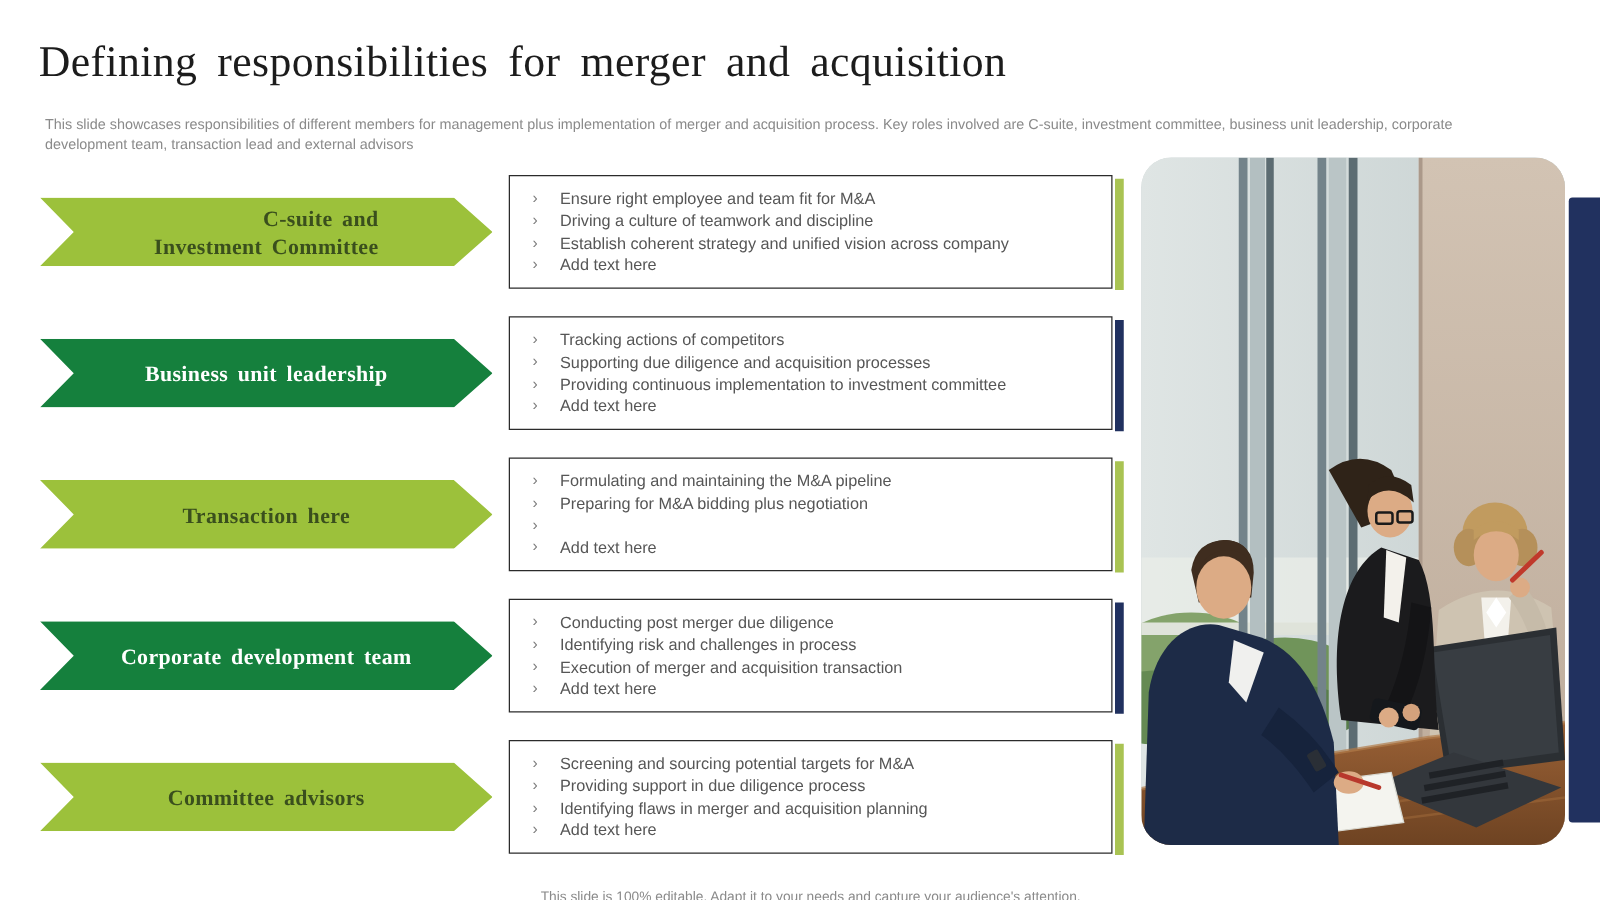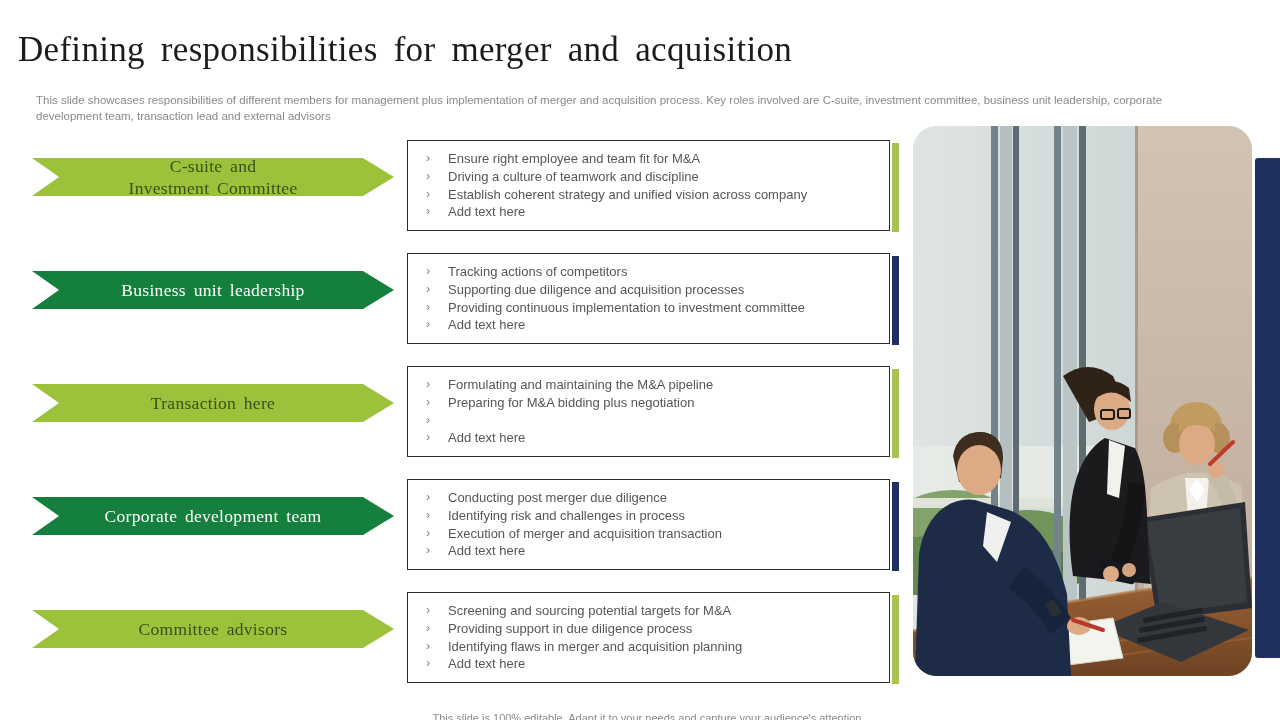--- a/index.html
+++ b/index.html
@@ -2,35 +2,35 @@
 <html><head>
 <meta charset="utf-8">
 <style>
   html,body{margin:0;padding:0;background:#e9e9e9;}
   .slide{
     position:relative;width:1280px;height:720px;background:#ffffff;
     overflow:hidden;font-family:"Liberation Sans",sans-serif;
   }
   
   .title{
-    position:absolute;left:18px;top:30px;margin:0;
+    position:absolute;left:31px;top:30px;margin:0;
     font-family:"Liberation Serif",serif;font-weight:normal;
     font-size:35px;color:#1c1c1c;letter-spacing:.3px;word-spacing:7px;
   }
   .subtitle{
     position:absolute;left:32px;top:89px;width:1185px;margin:4px;
     font-size:11.5px;line-height:1.35;color:#8a8a8a;
   }
   
   .rows{position:absolute;left:32px;top:140px;width:860px;}
   .row{position:relative;height:91px;margin-bottom:22px;}
   .banner{
-    position:absolute;left:0;top:18px;width:362px;height:38px;
-    display:flex;align-items:center;justify-content:center;text-align:center;
-    font-family:"Liberation Serif",serif;font-weight:normal;font-size:17.5px;
+    position:absolute;left:0;top:18px;width:362px;height:55px;
+    display:flex;align-items:center;justify-content:center;text-align:right;
+    font-family:"Liberation Serif",serif;font-weight:bold;font-size:17.5px;
     letter-spacing:.3px;word-spacing:3px;line-height:22px;white-space:pre-line;
     clip-path:polygon(0% 0%, calc(100% - 31px) 0%, 100% 50%, calc(100% - 31px) 100%, 0% 100%, 27px 50%);
     padding:0 30px;box-sizing:border-box;
   }
   .banner.green{background:#9cc13b;color:#3a4f1d;}
   .banner.navy{background:#15803d;color:#ffffff;}
   .box{
     position:absolute;left:375px;top:0;width:483px;height:91px;
     background:#fff;border:1.5px solid #2b2b2b;box-sizing:border-box;
   }

